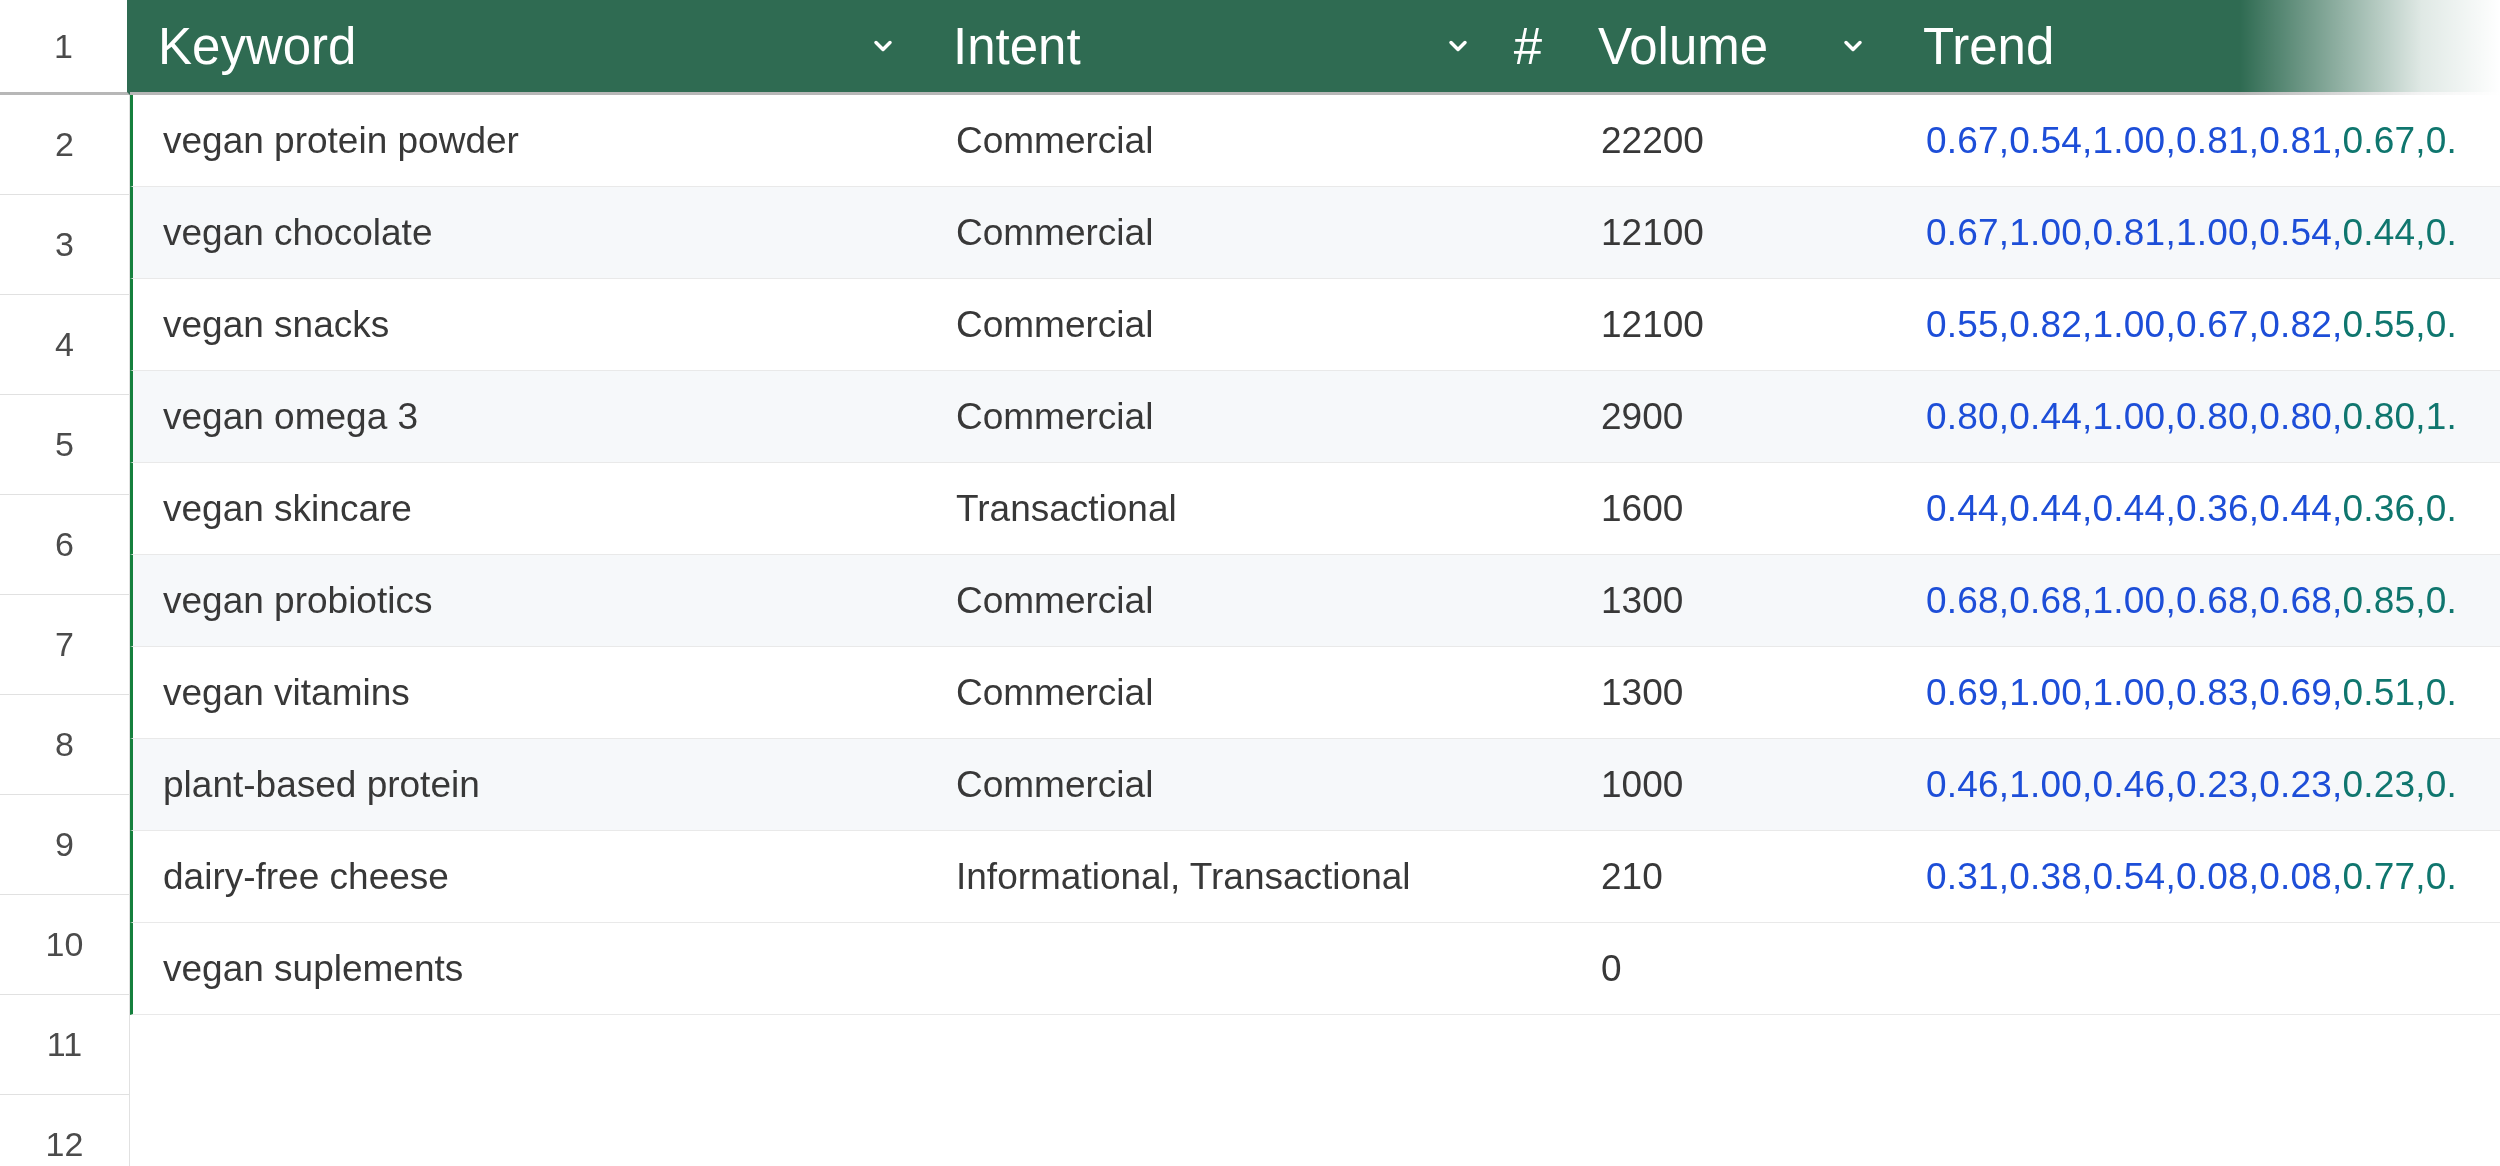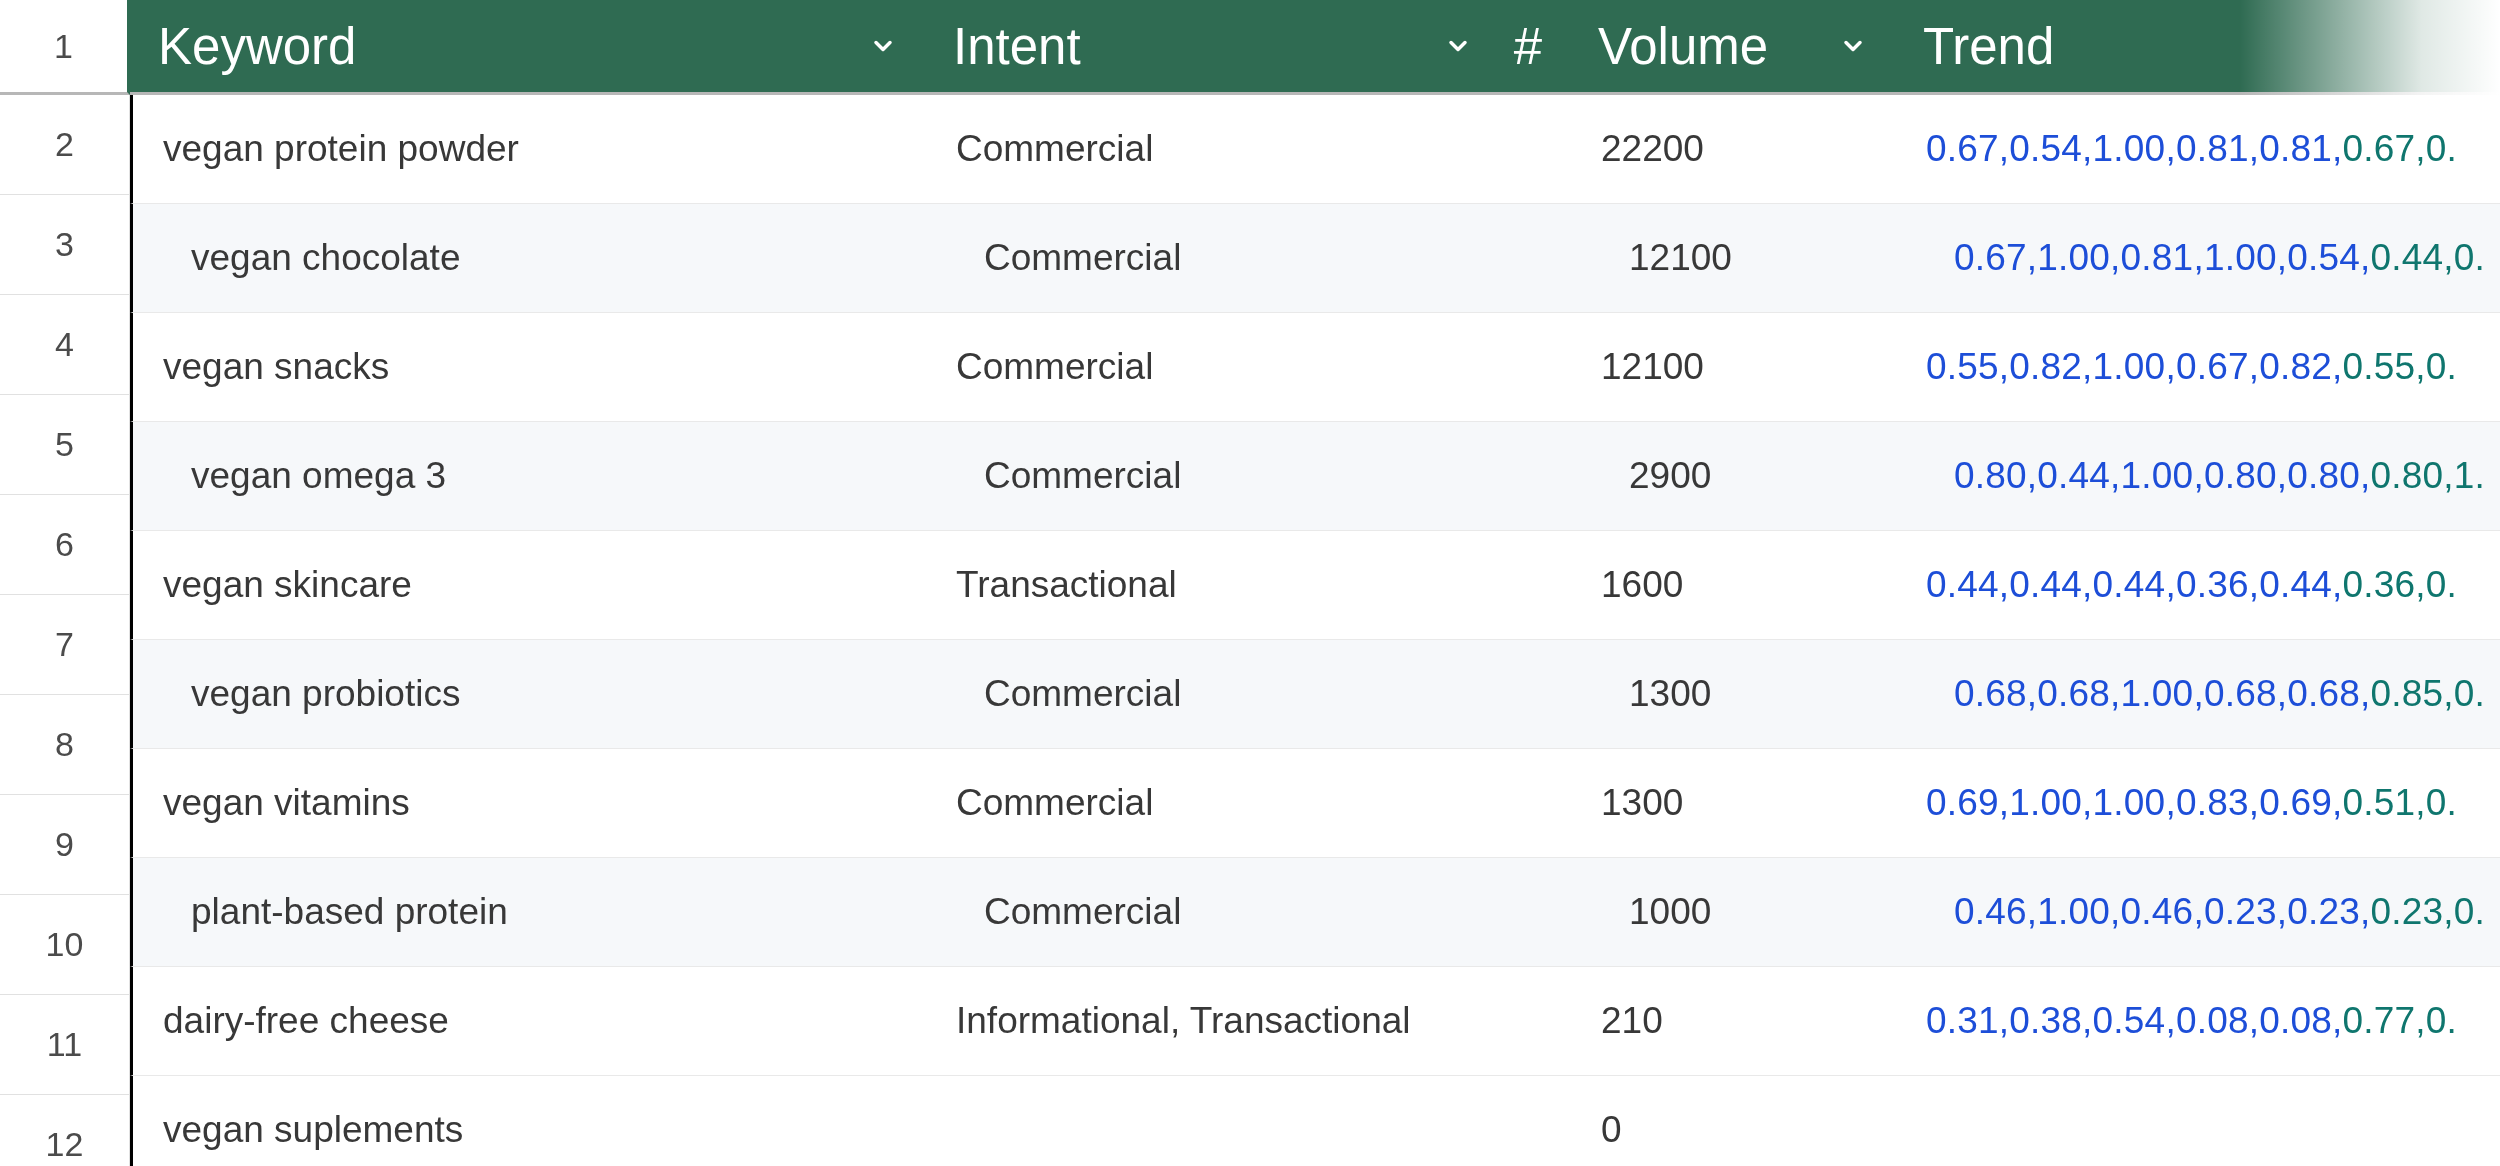--- a/index.html
+++ b/index.html
@@ -78,26 +78,26 @@
     position: absolute;
     top: 0; right: 0;
     width: 260px; height: 95px;
     pointer-events: none;
     background: linear-gradient(to right, rgba(255,255,255,0) 0%, rgba(255,255,255,0.85) 70%, #fff 100%);
   }
   
   .tr {
     display: grid;
     grid-template-columns: 795px 575px 70px 325px 1fr;
-    height: 109px;
+    height: 92px;
     align-items: center;
     border-bottom: 1px solid #e9e9e9;
-    border-left: 3px solid #000000;
-  }
-  .tr.stripe { background: #f6f8fa; padding-left: 28px; }
+    border-left: 3px solid #15803d;
+  }
+  .tr.stripe { background: #f6f8fa; }
   .td {
     padding: 0 28px;
     font-size: 37px;
     color: #383838;
     white-space: nowrap;
     overflow: hidden;
   }
   .td.right { }
   .td.keyword { padding-left: 30px; }
   .trend-cell {

